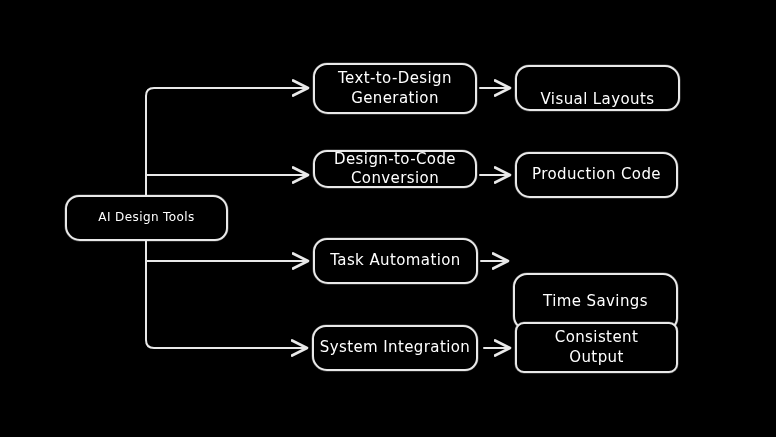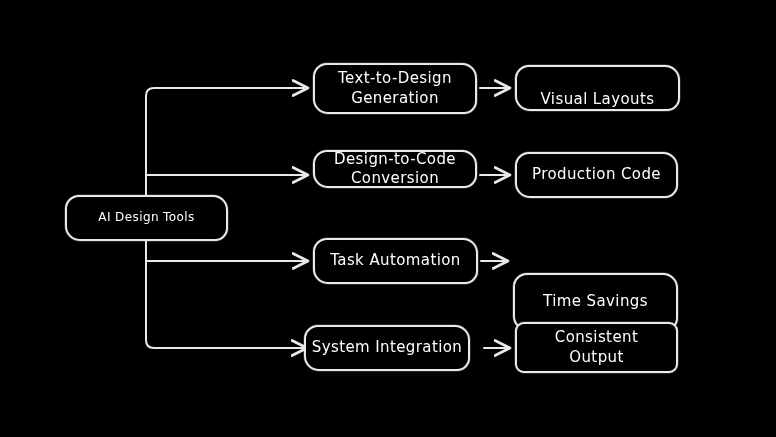--- a/index.html
+++ b/index.html
@@ -38,21 +38,21 @@
     letter-spacing: 0.4px;
     box-shadow: 0 0 0 0.5px rgba(233,233,233,0.35);
   }
   .node-root {
     left: 65px; top: 195px; width: 163px; height: 46px;
     font-size: 12px;
   }
   .node-mid-0 { left: 313px; top: 63px;  width: 164px; height: 51px; }
   .node-mid-1 { left: 313px; top: 150px; width: 164px; height: 38px; }
   .node-mid-2 { left: 313px; top: 238px; width: 165px; height: 46px; }
-  .node-mid-3 { left: 304px; top: 325px; width: 166px; height: 46px; }
+  .node-mid-3 { left: 312px; top: 325px; width: 166px; height: 46px; }
   .node-out-0 { left: 515px; top: 65px;  width: 165px; height: 46px; align-items: flex-end; }
   .node-out-1 { left: 515px; top: 152px; width: 163px; height: 46px; text-align: center; }
   .node-out-2 { left: 513px; top: 238px; width: 165px; height: 58px; margin-top: 35px; }
   .node-out-3 { left: 515px; top: 322px; width: 163px; height: 51px; border-radius: 9px; }
 </style>
 </head>
 <body>
 
 <div id="canvas">
 

